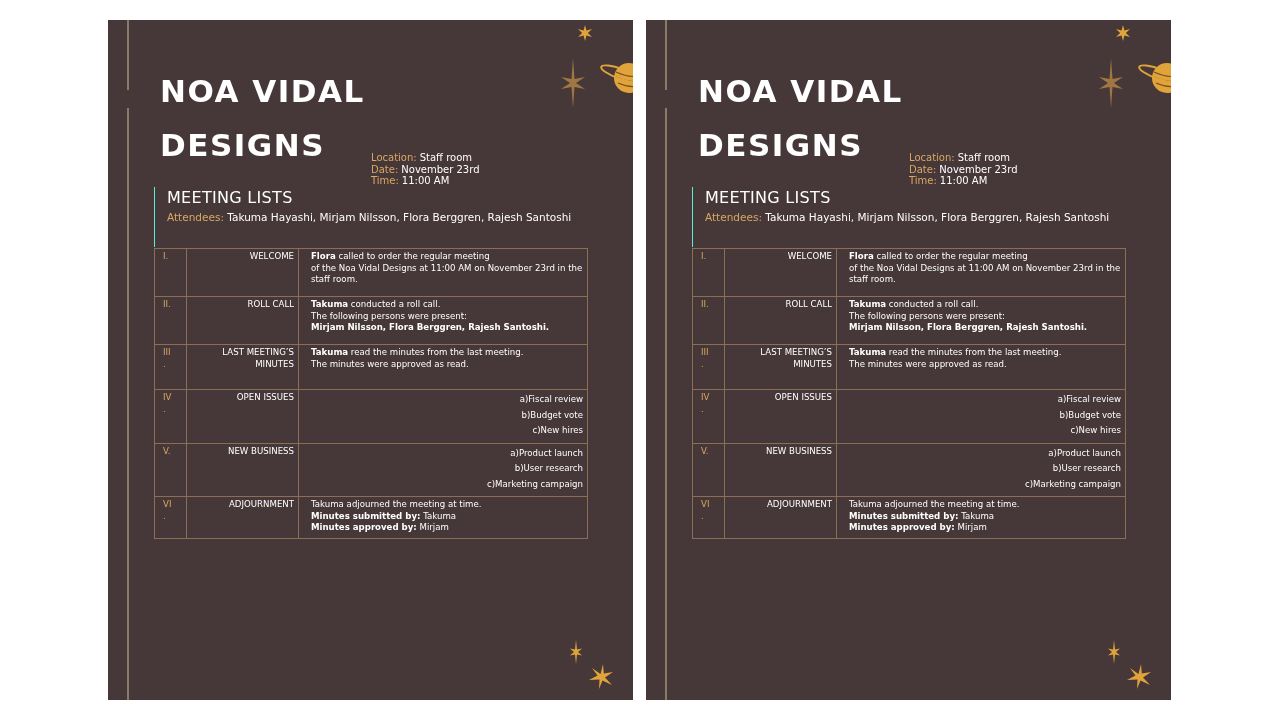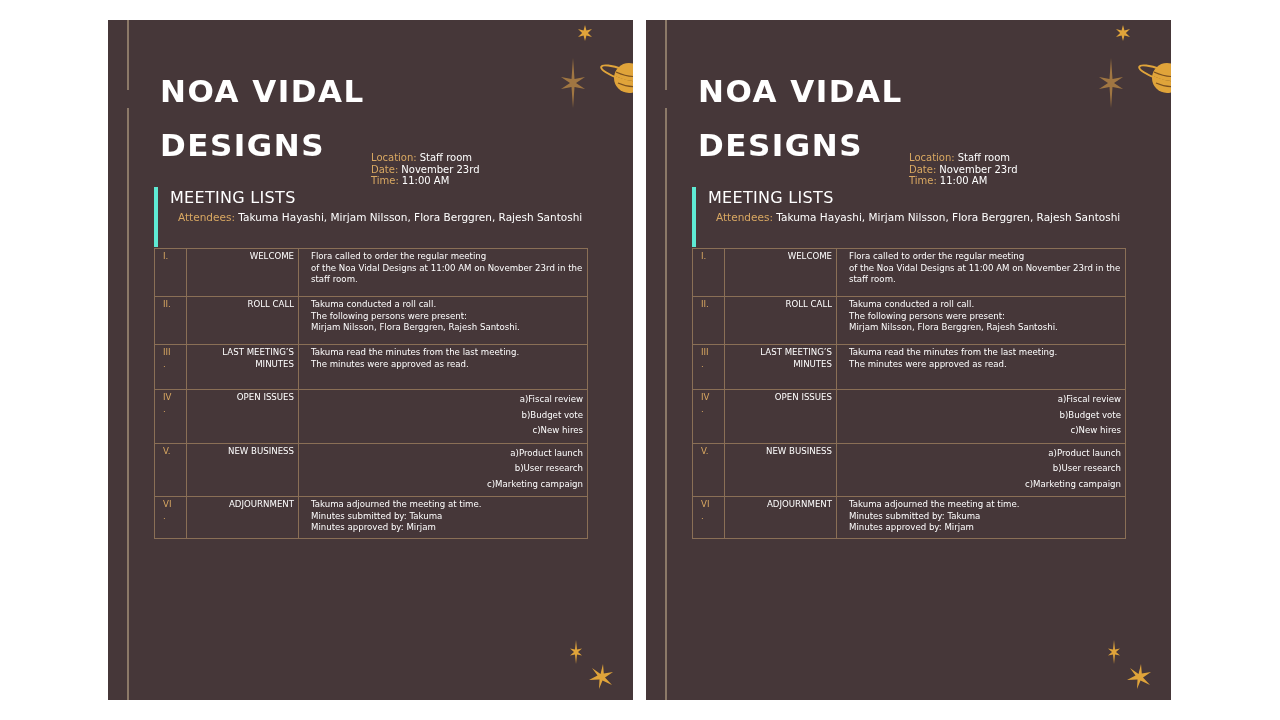--- a/index.html
+++ b/index.html
@@ -69,57 +69,57 @@
   }
   .meta .k { color: #d9a862; }
   .meta .v { color: #ffffff; margin-left: 3px; }
 
   .deco { position: absolute; }
 
   .section {
     position: absolute;
     left: 46px;
     top: 167px;
-    border-left: 4px solid #5eead4;
+    border-left: 1px solid #5eead4;
     height: 60px;
     padding-left: 12px;
   }
   .section h2 {
     margin: 0;
     font-weight: normal;
     font-size: 16px;
     letter-spacing: 0.3px;
     line-height: 22px;
     margin-top: -0.5px;
   }
   .section .att {
     font-size: 10.5px;
     line-height: 16px;
     white-space: nowrap;
   }
-  .section .att .k { color: #d9a862; margin-left: 8px; }
+  .section .att .k { color: #d9a862; }
 
   table.minutes {
     position: absolute;
     left: 46px;
     top: 228px;
     width: 434px;
     border-collapse: collapse;
     font-size: 8.6px;
     line-height: 11.5px;
   }
   table.minutes td {
     border: 1px solid #8a6f56;
     vertical-align: top;
     padding: 2px 4px 4px 4px;
   }
   td.num { width: 19px; color: #d9a862; padding-left: 8px !important; }
   td.topic { width: 96px; padding-left: 11px !important; text-align: right; }
   td.desc { padding-left: 12px !important; }
-  .bold { font-weight: normal; }
+  .bold { font-weight: bold; }
   ol.alpha { list-style: none; margin: 0; padding: 0; }
   ol.alpha li { line-height: 15.5px; text-align: right; }
   ol.alpha .m { display: inline-block; width: 16px; }
 </style>
 </head>
 <body>
 
 <div class="page p1">
   <div class="vline"></div>
   <div class="moon-gap"></div>

